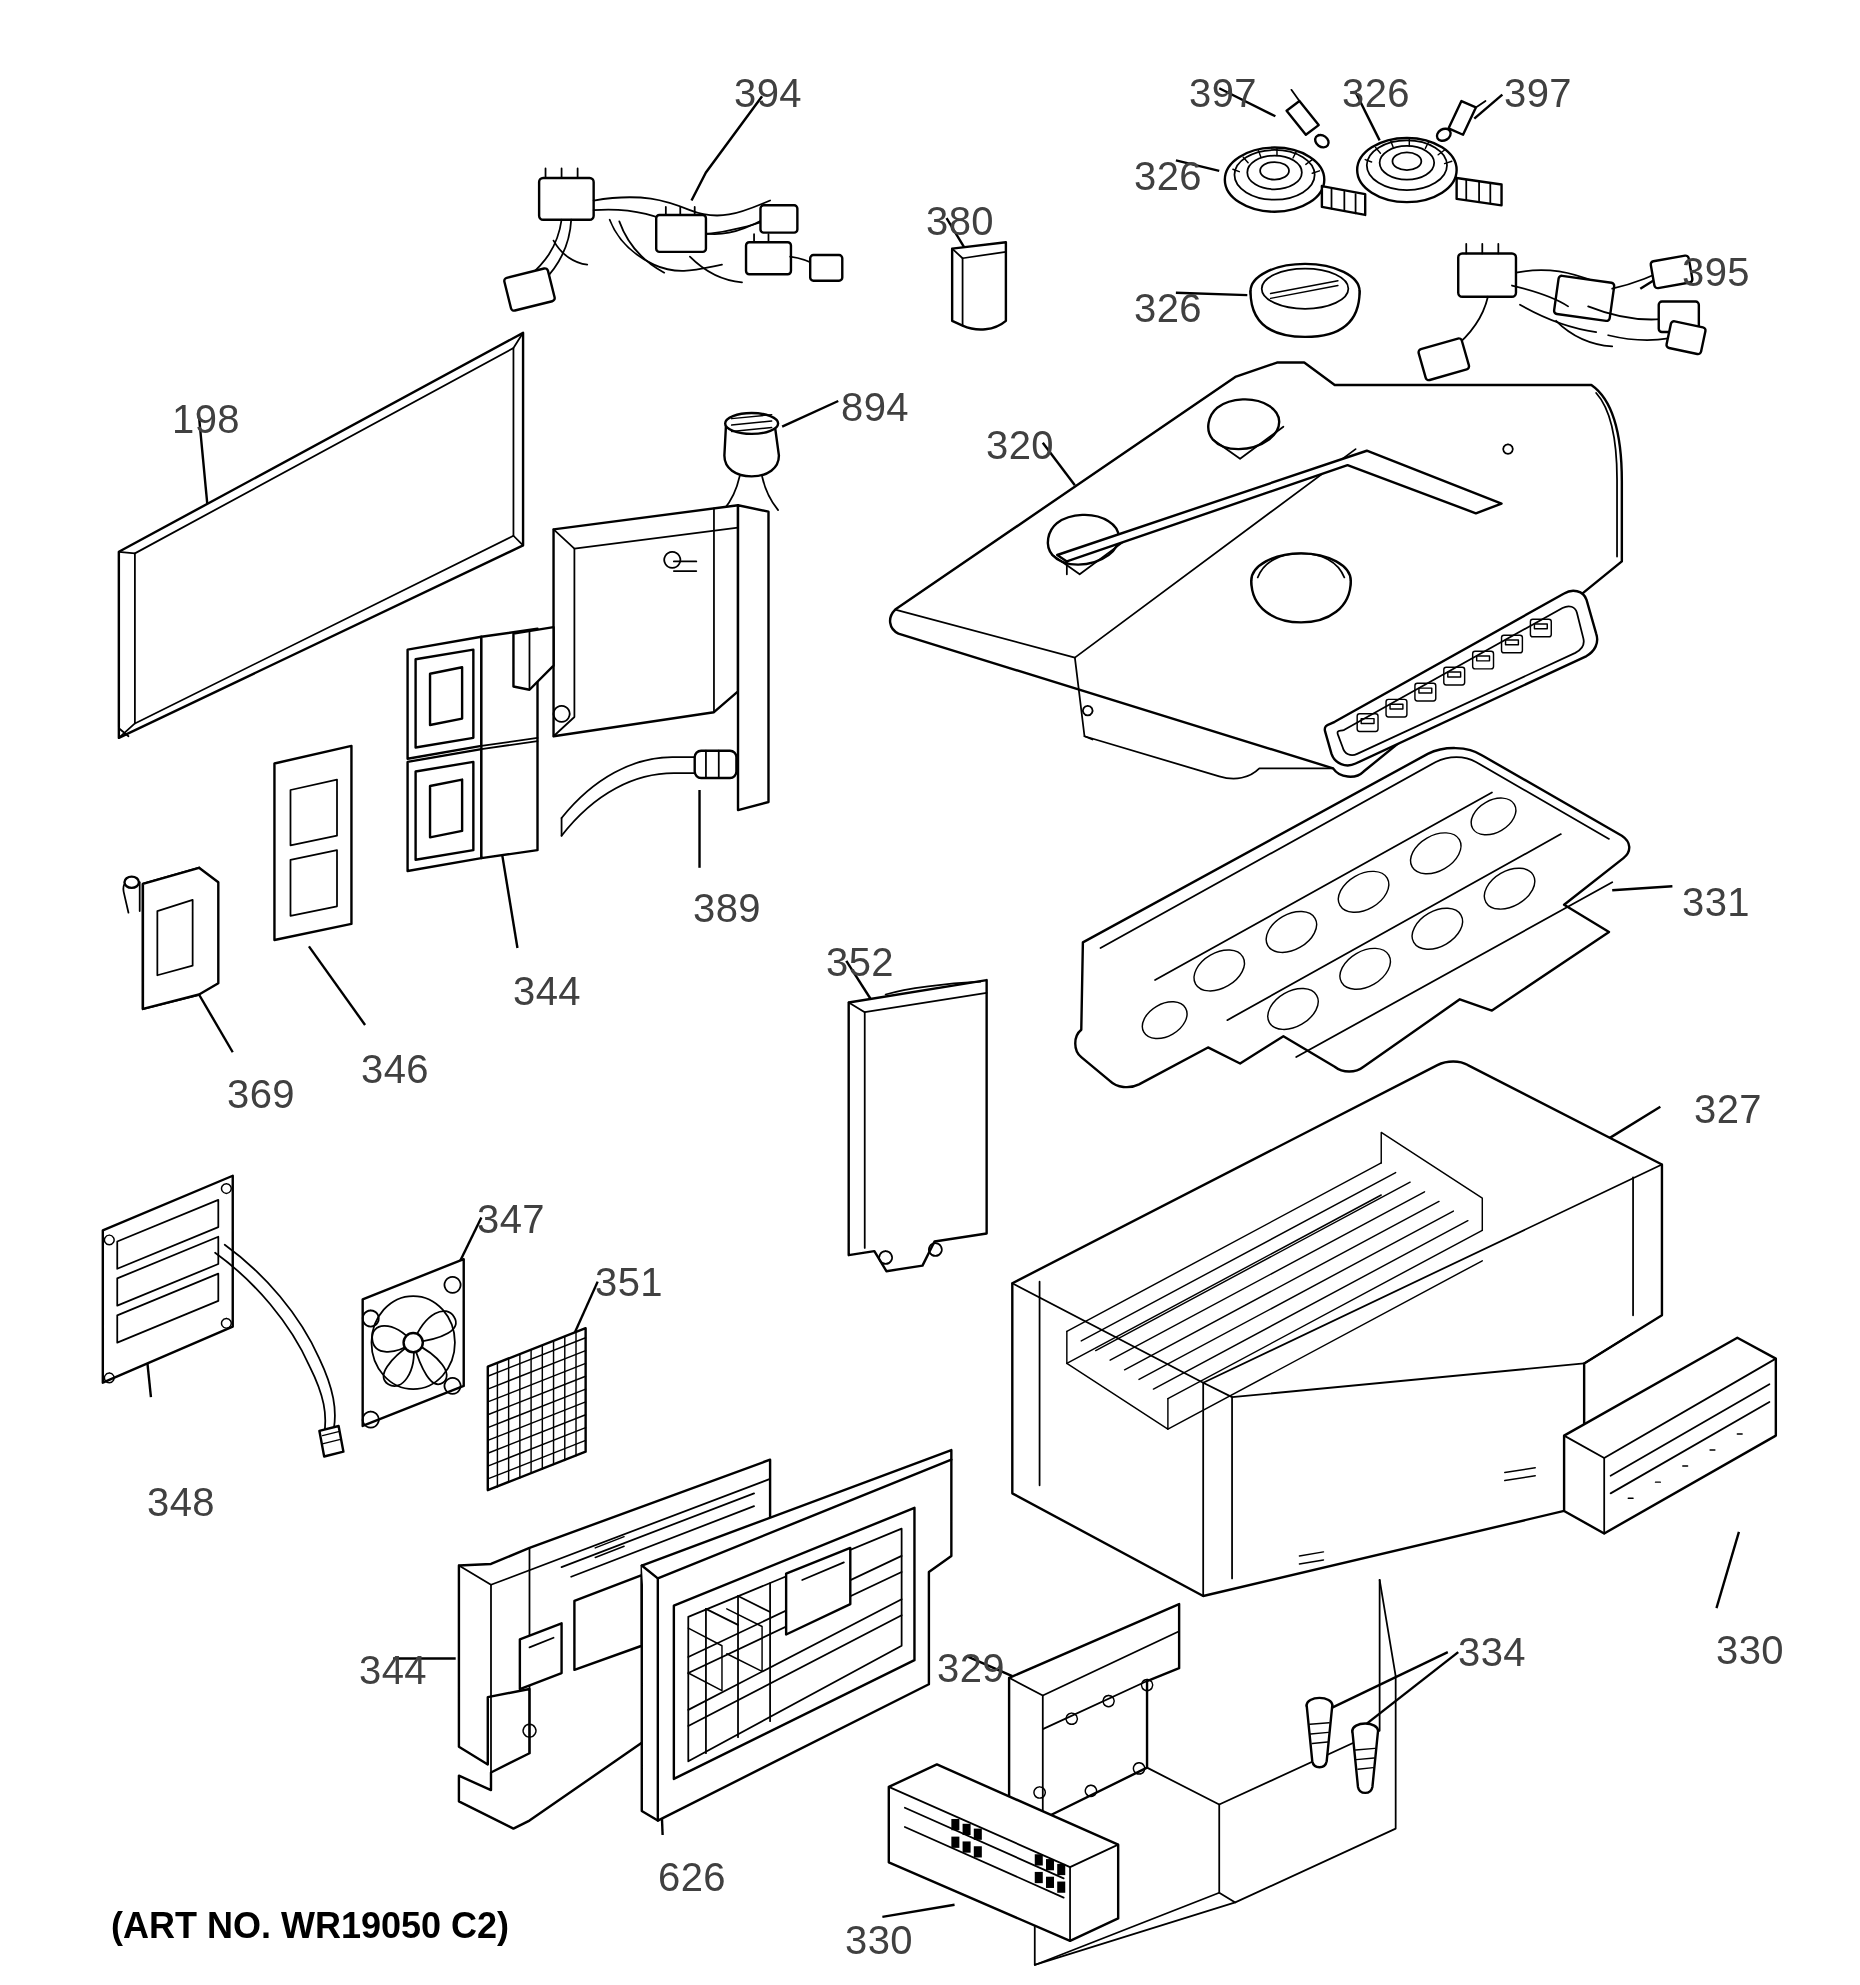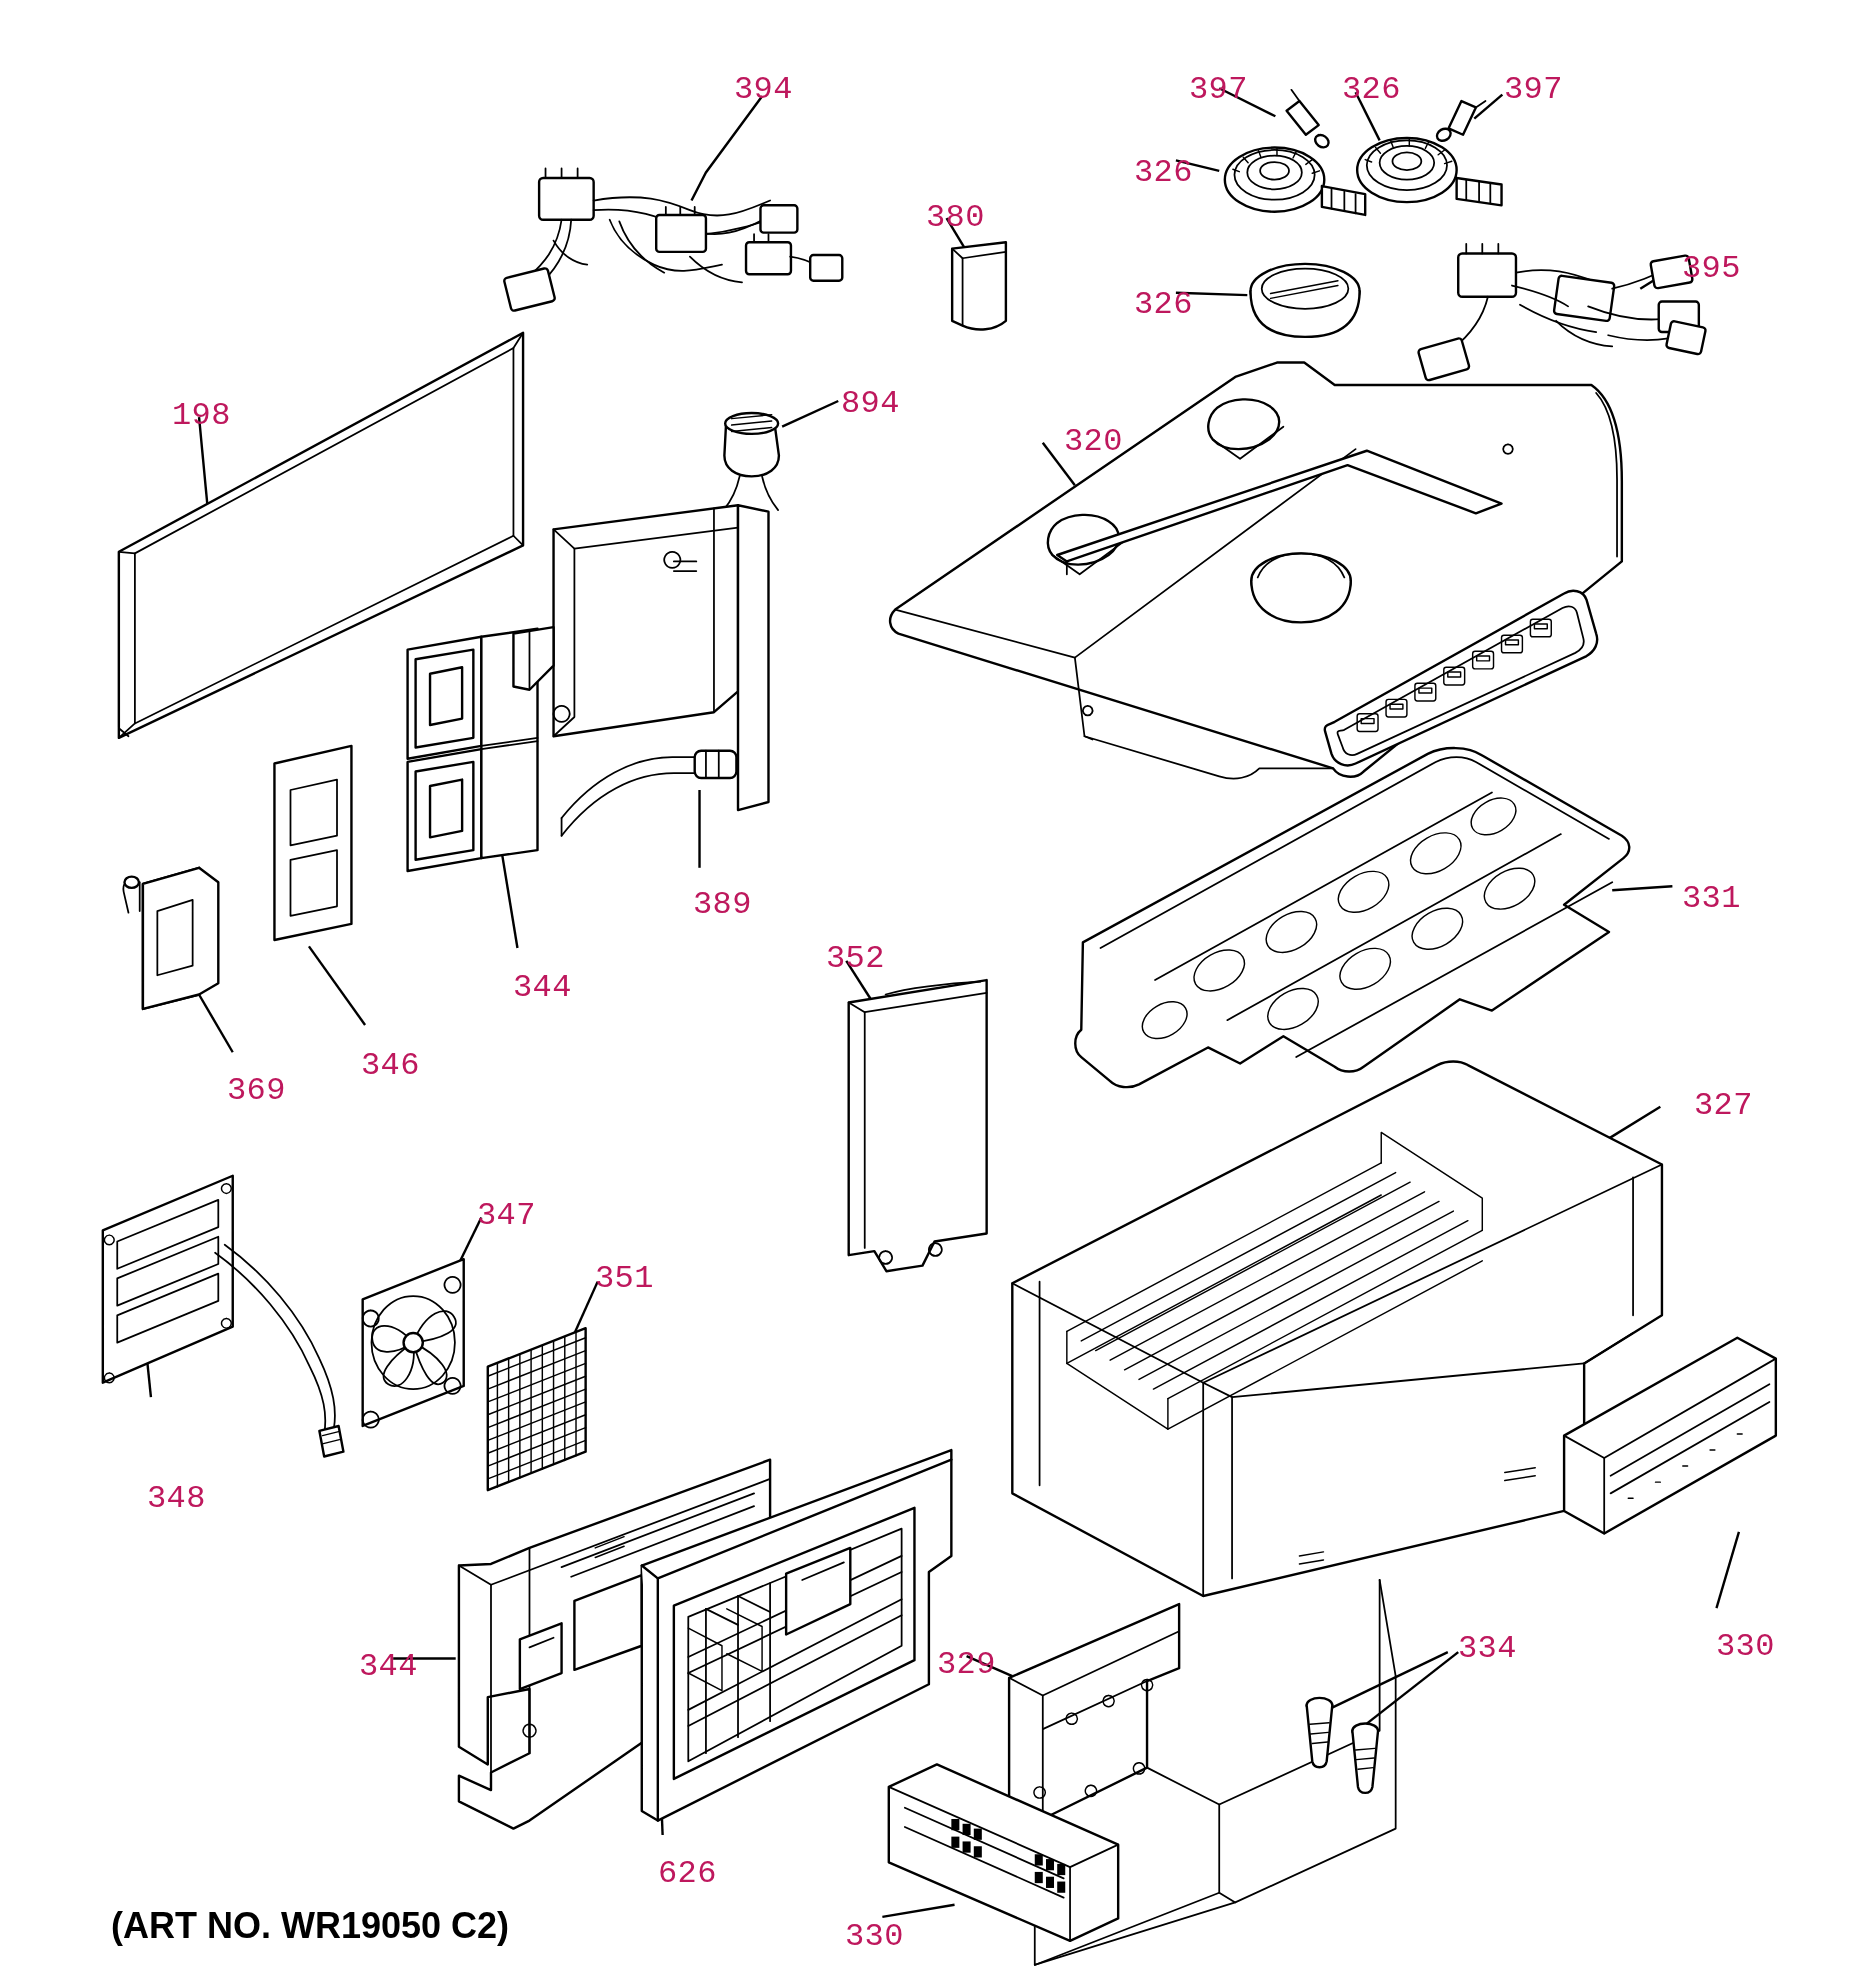--- a/index.html
+++ b/index.html
@@ -17,23 +17,23 @@
   }
   #diagram-svg {
     position: absolute;
     left: 0;
     top: 0;
     width: 1861px;
     height: 1985px;
   }
   .callout {
     position: absolute;
-    font-family: Liberation Mono, monospace;
-    font-size: 32px;
-    color: #be185d;
+    font-family: Liberation Sans, sans-serif;
+    font-size: 40px;
+    color: #404040;
     white-space: nowrap;
     letter-spacing: 0.4px;
   }
   #art-number {
     position: absolute;
     left: 111px;
     top: 1905px;
     font-family: "Liberation Sans", sans-serif;
     font-size: 36px;
     font-weight: bold;
@@ -475,21 +475,21 @@
   <div class="callout" style="left:734px; top:71px;">394</div>
   <div class="callout" style="left:1189px; top:71px;">397</div>
   <div class="callout" style="left:1342px; top:71px;">326</div>
   <div class="callout" style="left:1504px; top:71px;">397</div>
   <div class="callout" style="left:1134px; top:154px;">326</div>
   <div class="callout" style="left:926px; top:199px;">380</div>
   <div class="callout" style="left:1682px; top:250px;">395</div>
   <div class="callout" style="left:1134px; top:286px;">326</div>
   <div class="callout" style="left:172px; top:397px;">198</div>
   <div class="callout" style="left:841px; top:385px;">894</div>
-  <div class="callout" style="left:1064px; top:423px;text-align:center;">320</div>
+  <div class="callout" style="left:986px; top:423px;text-align:center;">320</div>
   <div class="callout" style="left:693px; top:886px;">389</div>
   <div class="callout" style="left:1682px; top:880px;">331</div>
   <div class="callout" style="left:513px; top:969px;">344</div>
   <div class="callout" style="left:361px; top:1047px;">346</div>
   <div class="callout" style="left:227px; top:1072px;">369</div>
   <div class="callout" style="left:826px; top:940px;">352</div>
   <div class="callout" style="left:1694px; top:1087px;">327</div>
   <div class="callout" style="left:477px; top:1197px;text-align:center;">347</div>
   <div class="callout" style="left:595px; top:1260px;">351</div>
   <div class="callout" style="left:147px; top:1480px;">348</div>

